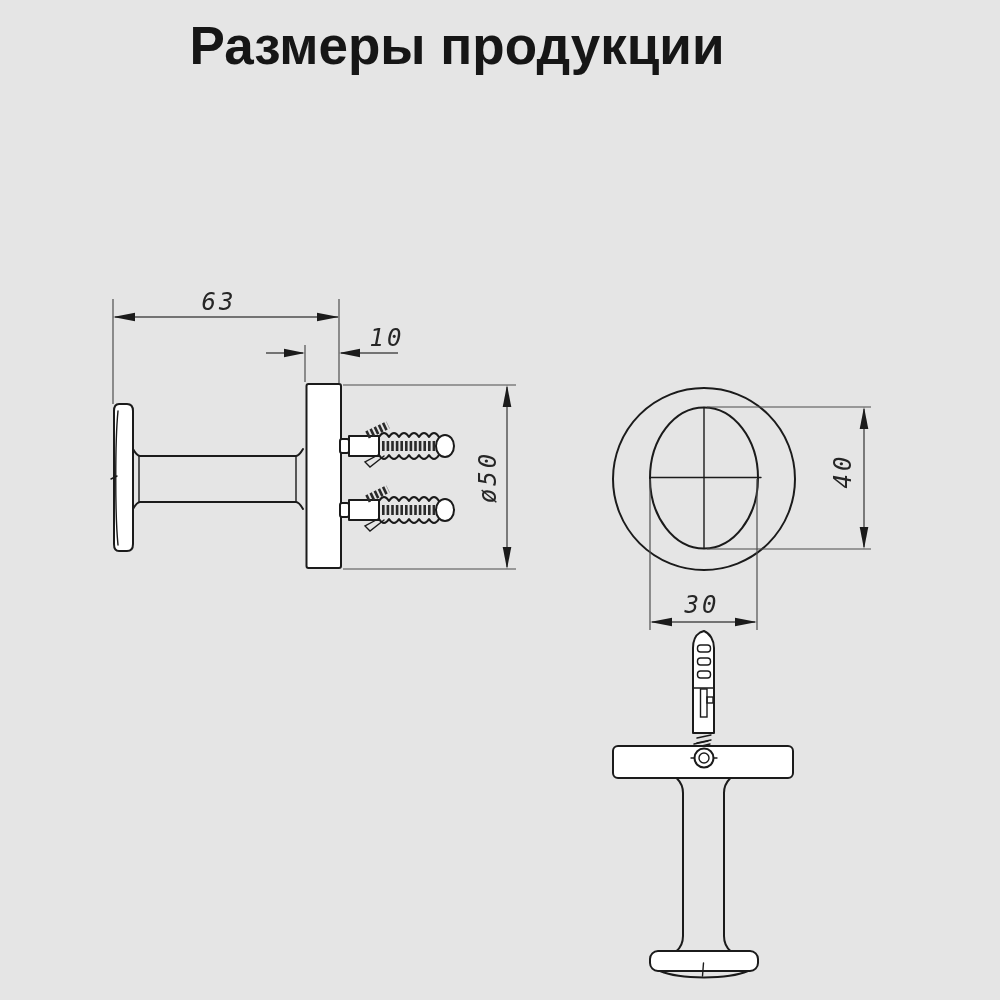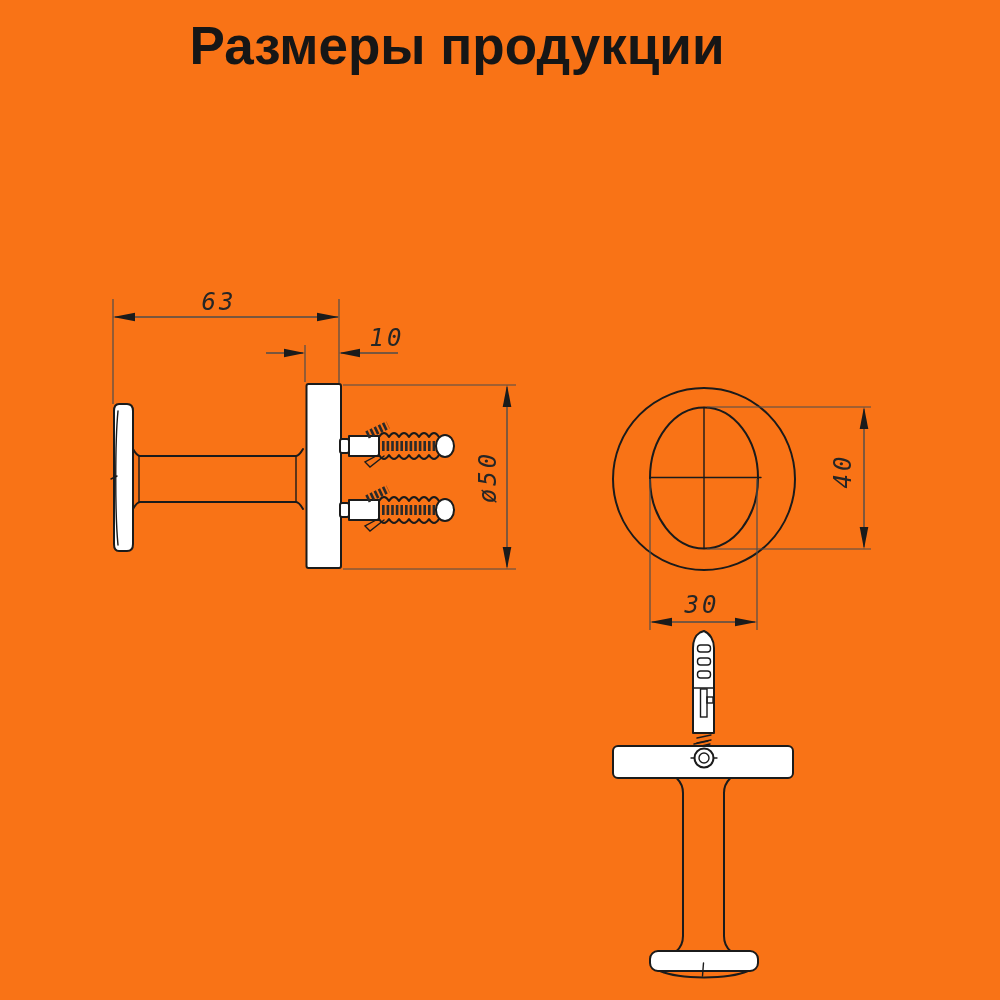--- a/index.html
+++ b/index.html
@@ -1,16 +1,16 @@
 <!DOCTYPE html>
 <html><head>
 <meta charset="utf-8">
 <style>
   html,body{margin:0;padding:0;background:#ffffff;}
-  .stage{position:relative;width:1000px;height:1000px;background:#f97316;overflow:hidden;}
+  .stage{position:relative;width:1000px;height:1000px;background:#e5e5e5;overflow:hidden;}
   svg{display:block;}
   .title-text{font-family:"Liberation Sans",sans-serif;font-size:53px;font-weight:600;fill:#161616;}
   .dim-text{font-family:"DejaVu Sans Mono",monospace;font-style:italic;font-size:24px;fill:#262626;letter-spacing:3px;}
   .outline{stroke:#1b1b1b;stroke-width:2;fill:none;stroke-linecap:round;stroke-linejoin:round;}
   .outline-f{stroke:#1b1b1b;stroke-width:2;fill:#ffffff;stroke-linejoin:round;}
   .thin{stroke:#1b1b1b;stroke-width:1.4;fill:none;stroke-linecap:round;}
   .dim{stroke:#4d4d4d;stroke-width:1.4;fill:none;}
   .ext{stroke:#4d4d4d;stroke-width:1.2;fill:none;}
   .arrow{fill:#1b1b1b;stroke:none;}
   .hatch{stroke:#2a2a2a;fill:none;}

